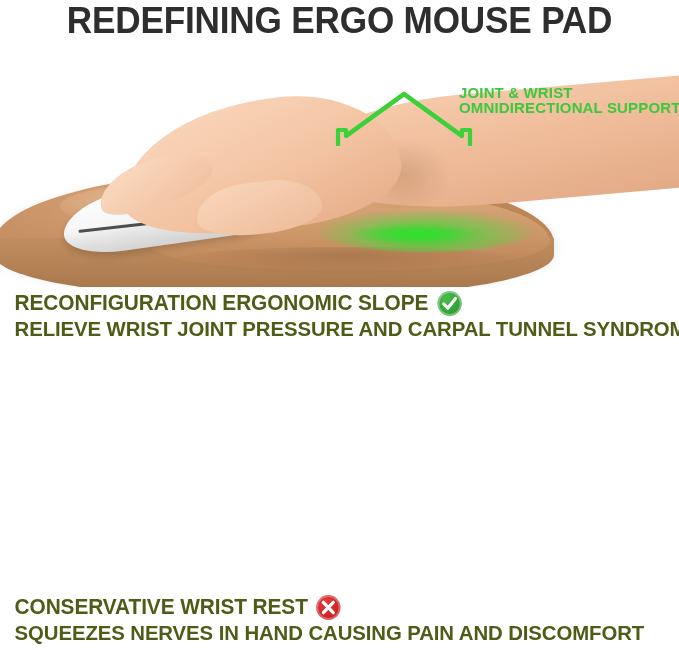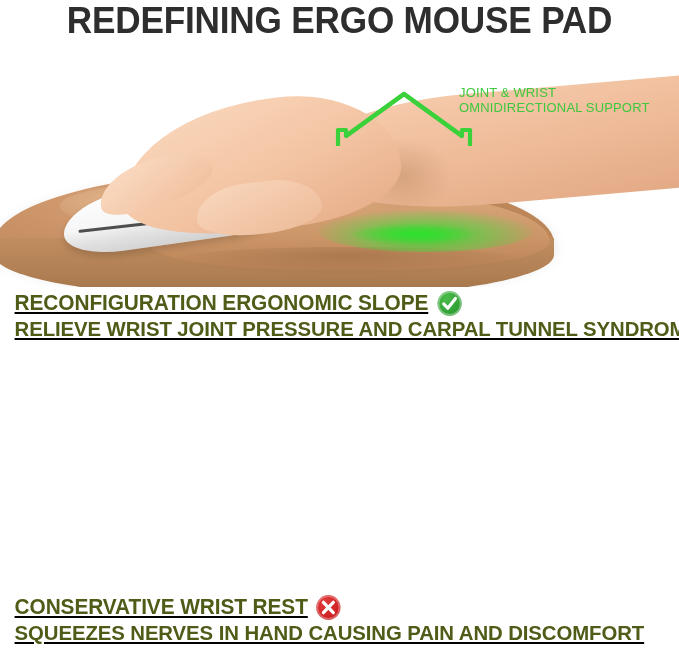--- a/index.html
+++ b/index.html
@@ -106,26 +106,26 @@
     background:radial-gradient(ellipse at 50% 50%,#2ee02e 0%,rgba(46,224,46,0) 75%);
     border-radius:50%;
   }
   .wrist-shadow{
     position:absolute;left:352px;top:95px;width:100px;height:78px;
     background:radial-gradient(ellipse at 50% 50%,rgba(160,110,70,0.30),rgba(160,110,70,0) 70%);
     border-radius:50%;
   }
   .ann-green{
     position:absolute;left:459px;top:44px;
-    color:#3dc83d;font-size:13px;font-weight:normal;
+    color:#3dc83d;font-size:15px;font-weight:bold;
     line-height:14.5px;letter-spacing:0.15px;white-space:nowrap;
   }
 
   
-  .caption{position:absolute;left:0;width:617px;text-decoration:underline;}
+  .caption{position:absolute;left:0;width:617px;}
   .cap-upper{top:290px;}
   .cap-lower{top:594px;}
   .cap-line{
     display:flex;align-items:center;
     color:#4e5c18;font-size:21.5px;font-weight:bold;
     letter-spacing:-0.1px;line-height:26px;
     padding-left:15px;white-space:nowrap;
     transform:scaleX(0.97);transform-origin:left center;
   }
   .cap-line-2{font-size:21px;}

